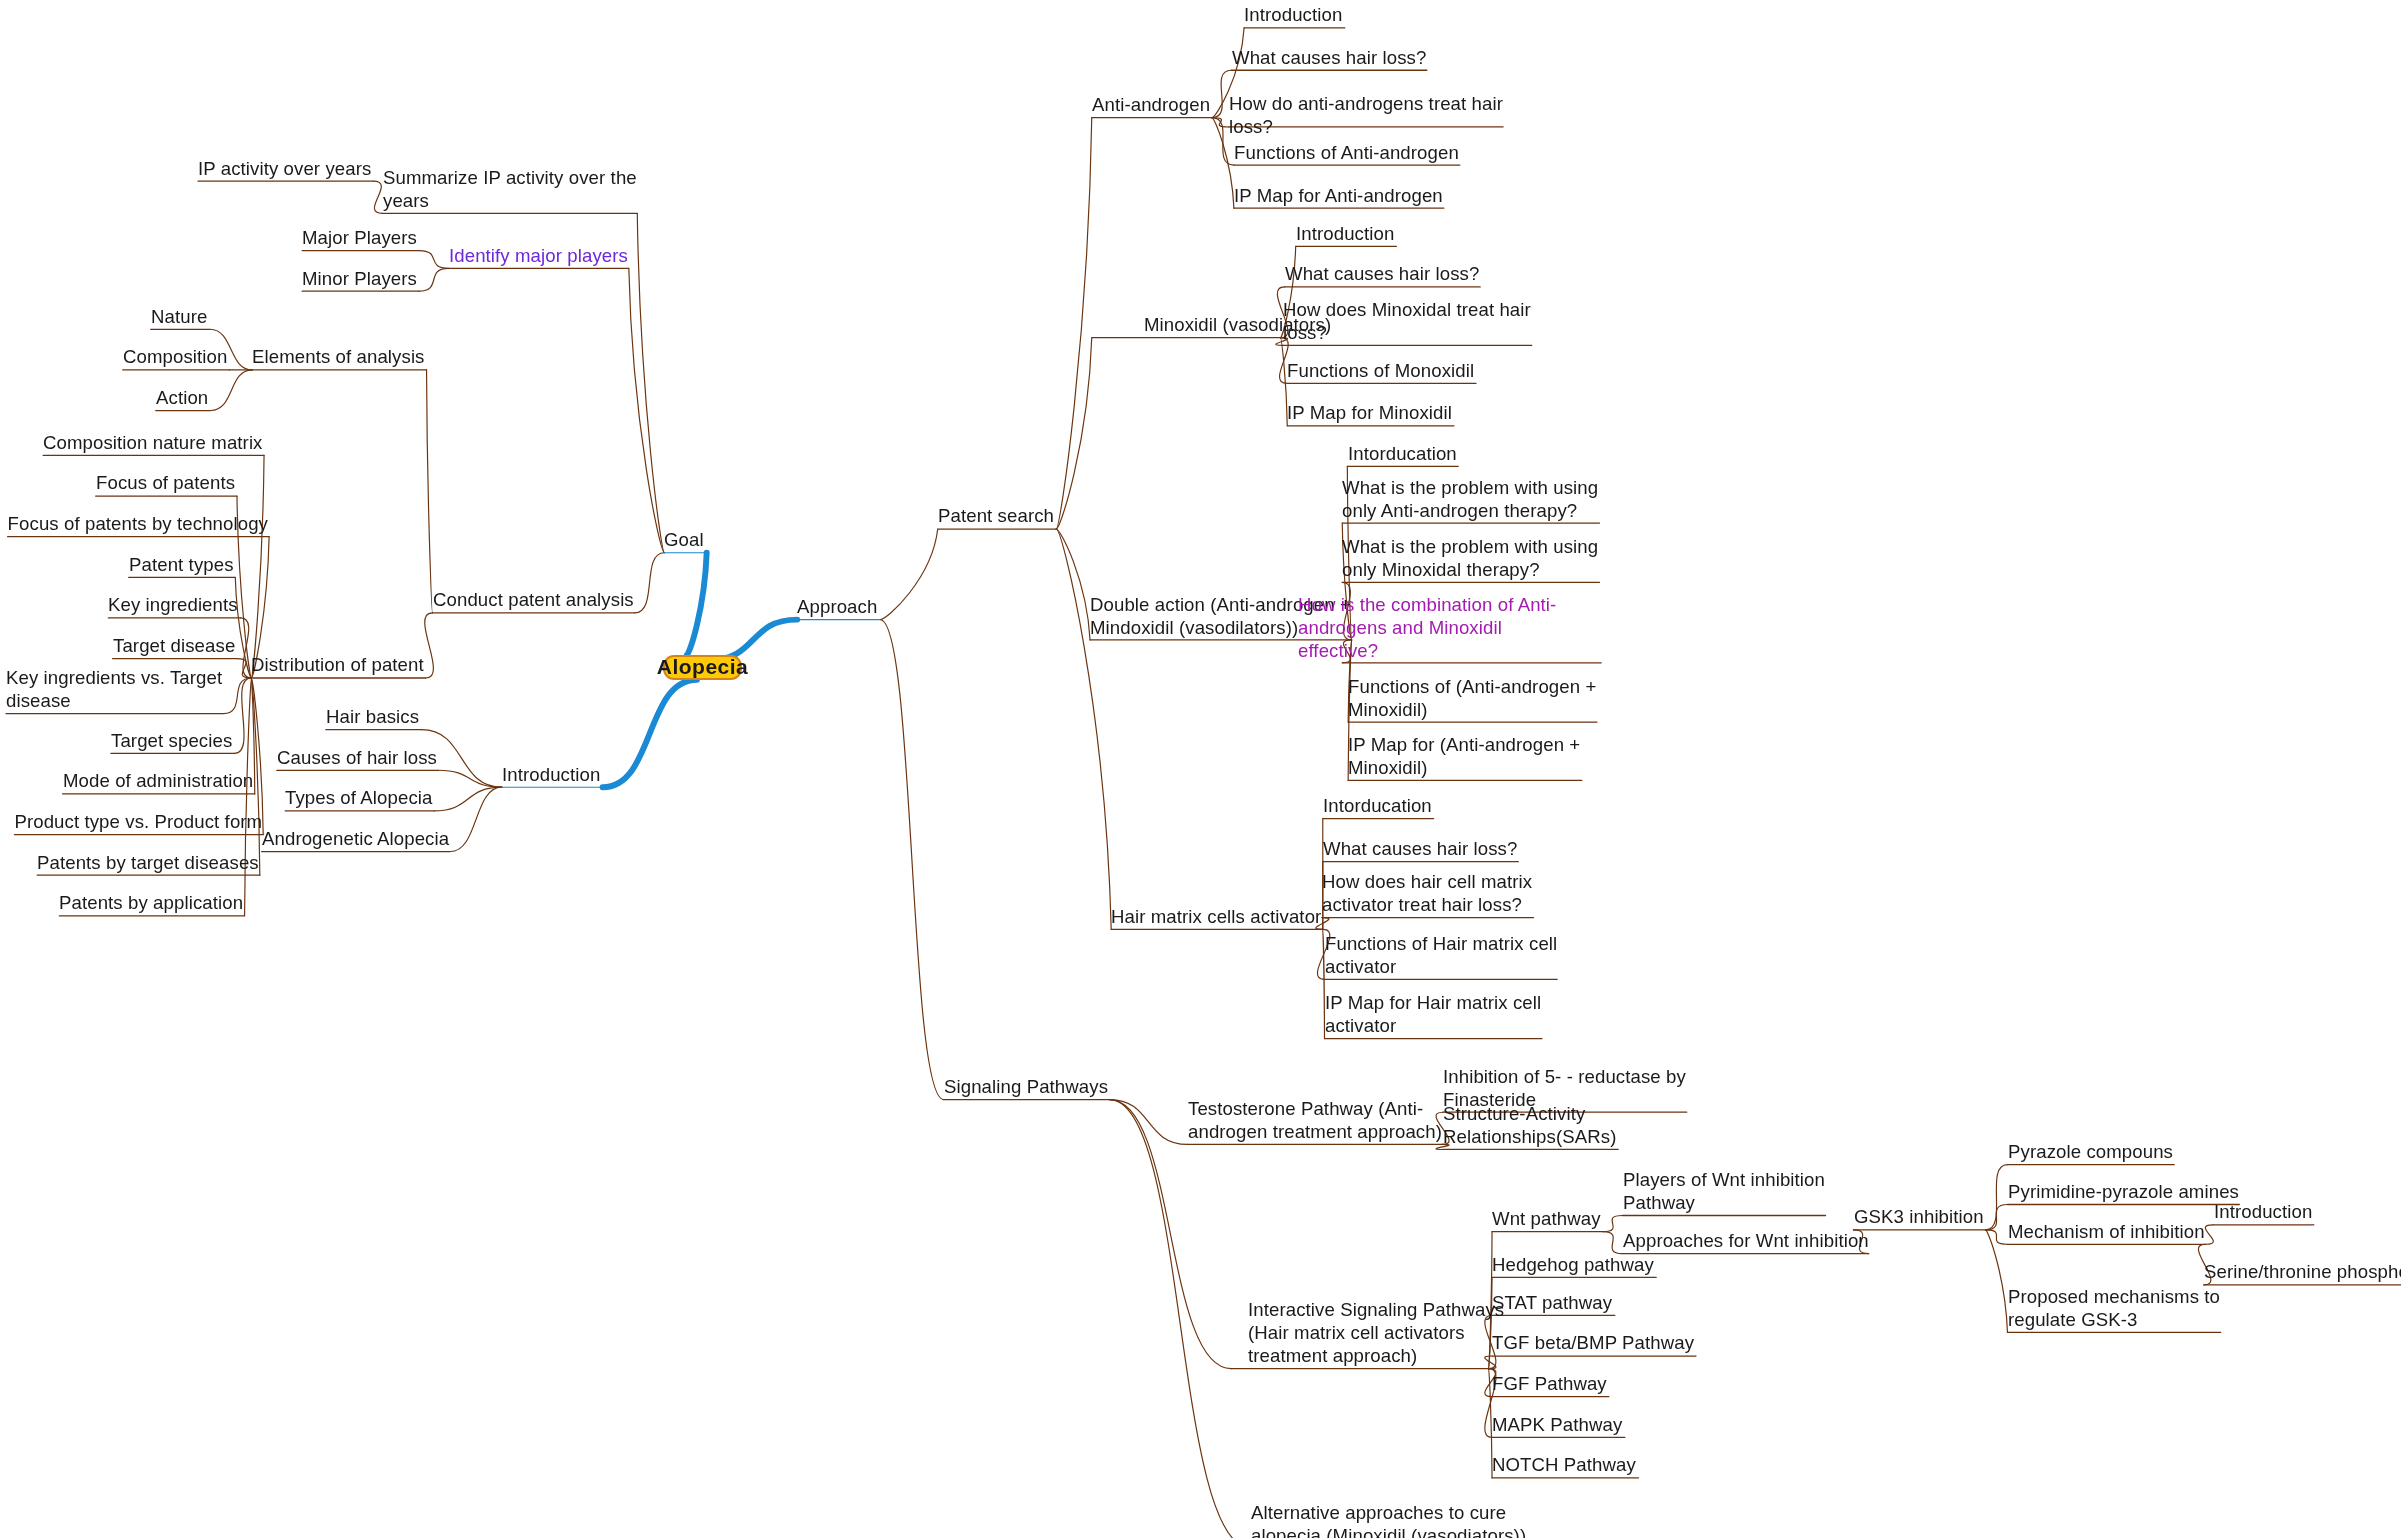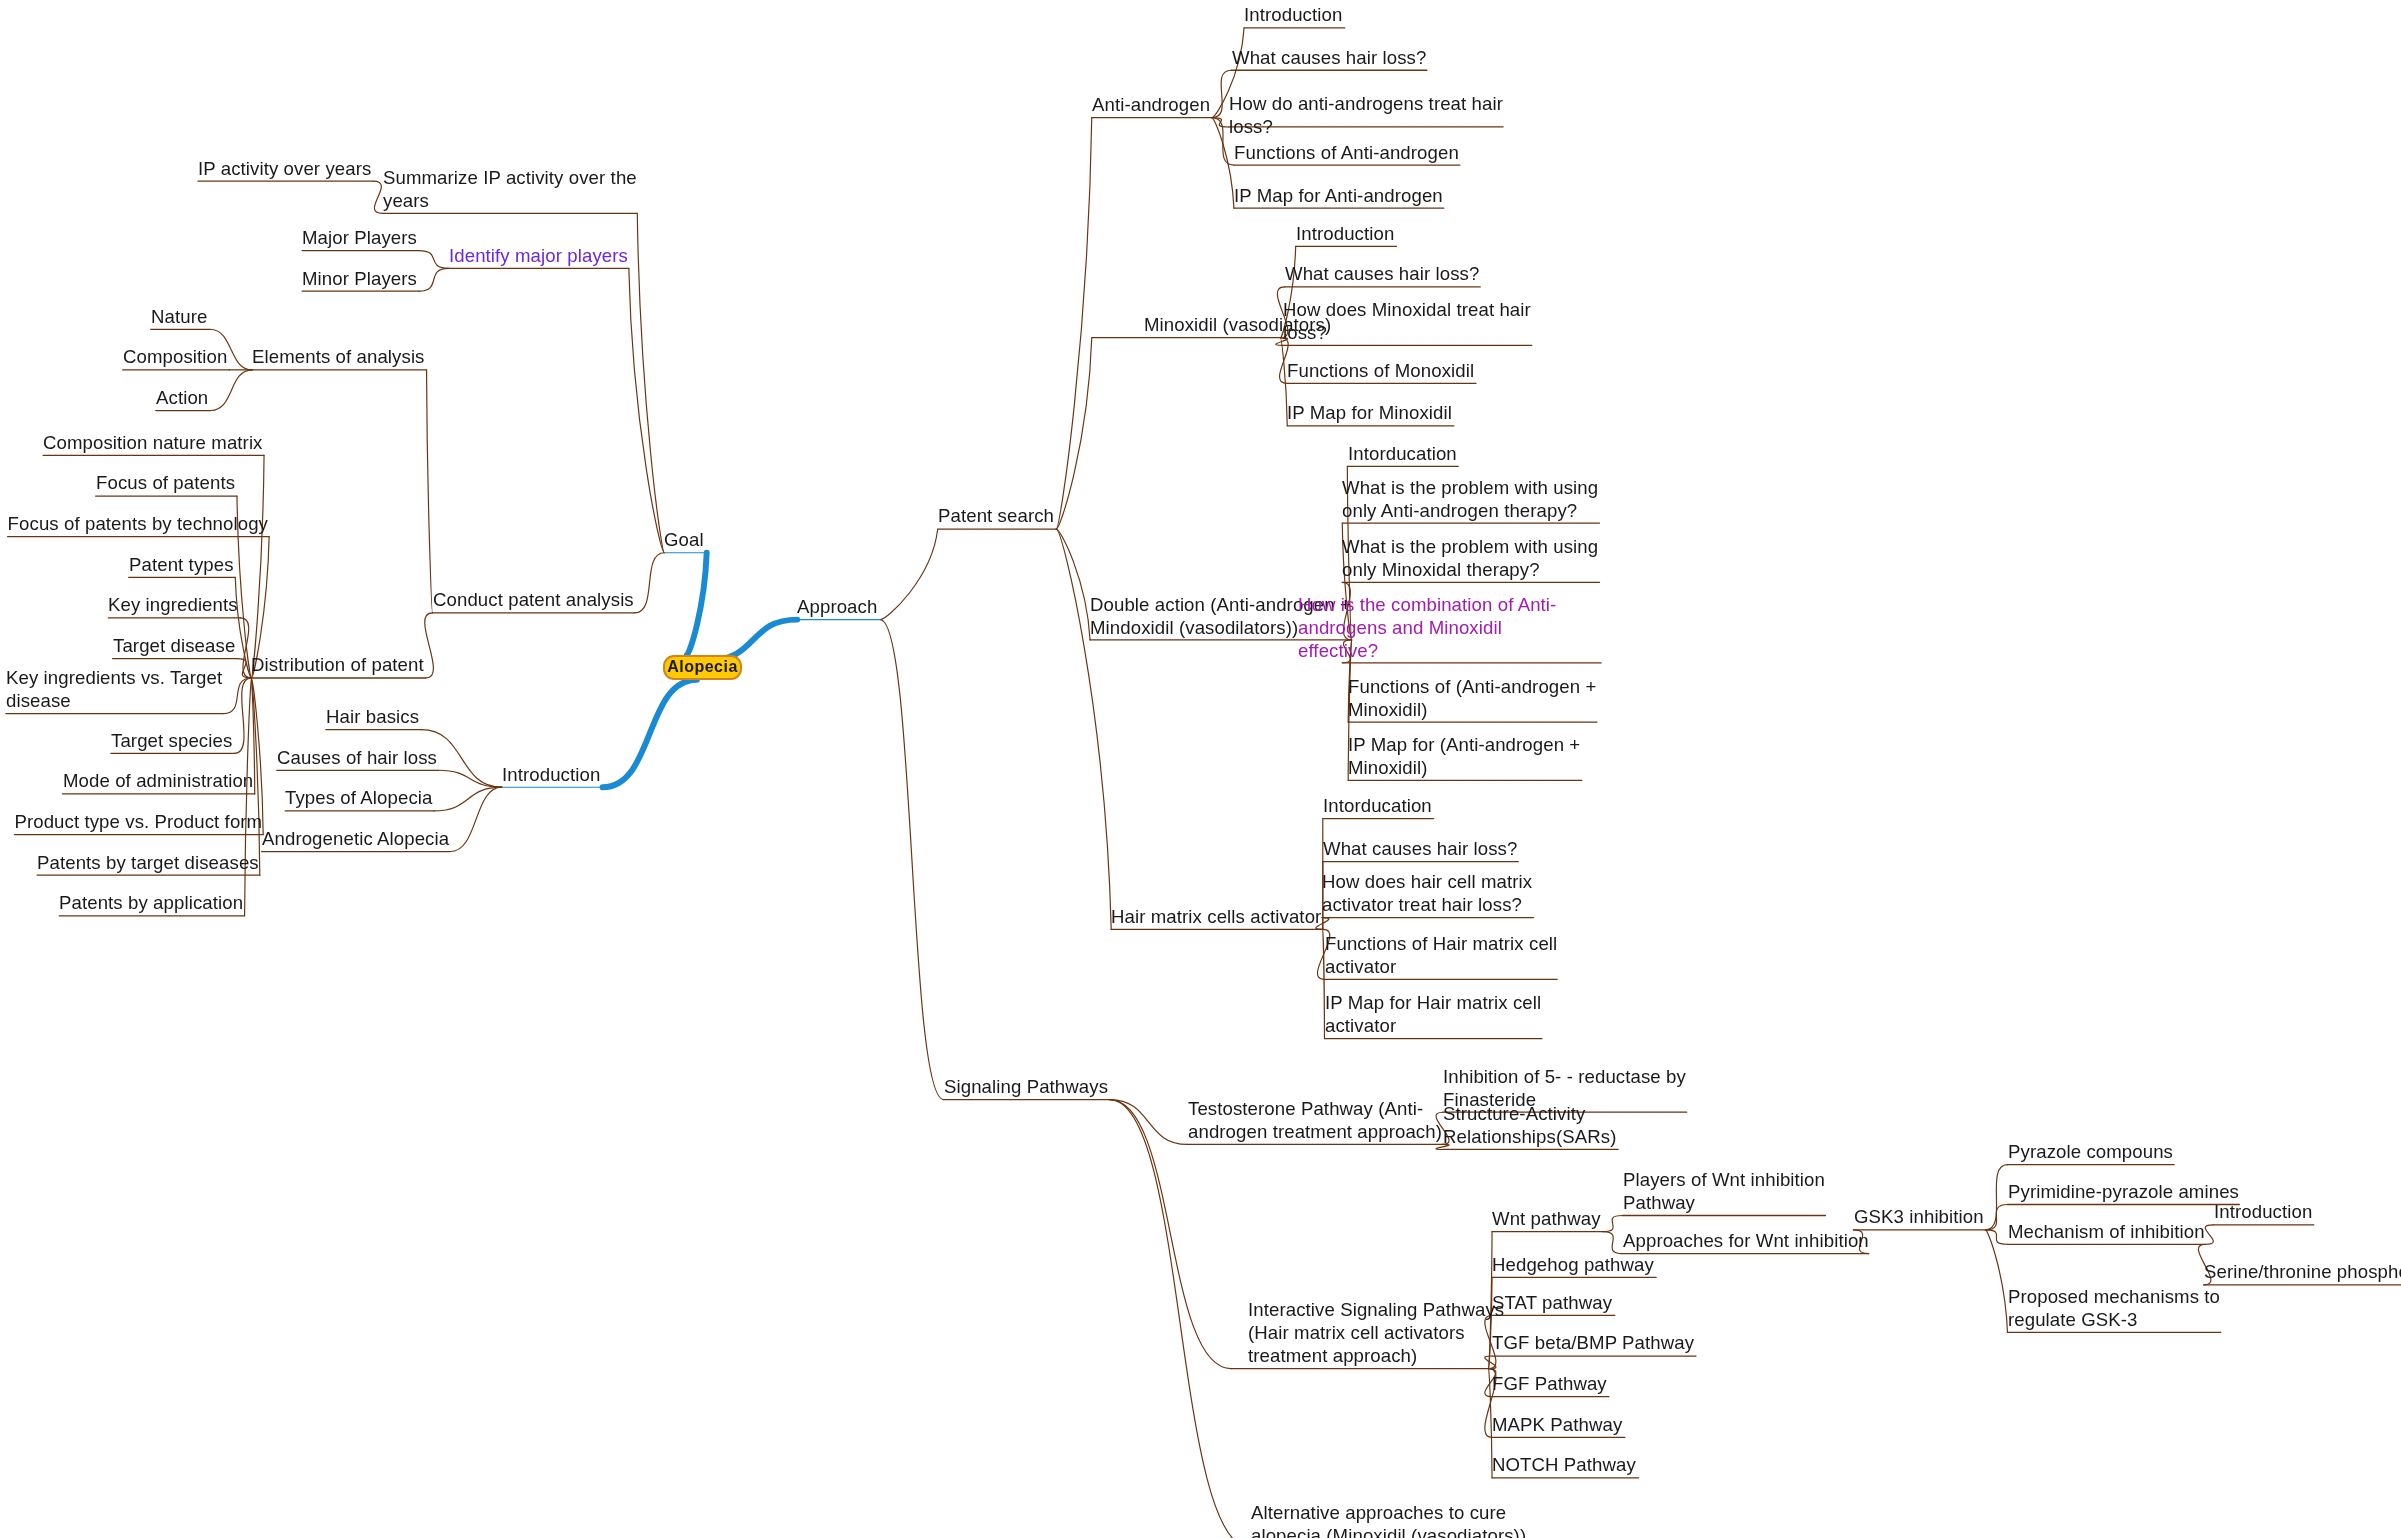--- a/index.html
+++ b/index.html
@@ -3,21 +3,21 @@
 <meta charset="utf-8">
 <style>
   html,body{margin:0;padding:0;background:#ffffff;}
   body{font-family:"Liberation Sans",sans-serif;}
   #stage{position:relative;width:2401px;height:1538px;background:#fff;overflow:hidden;}
   #wires{position:absolute;left:0;top:0;width:2401px;height:1538px;}
   .node{position:absolute;white-space:pre;color:#1a1a1a;font-family:"Liberation Sans",sans-serif;
         font-size:18.6px;line-height:23px;letter-spacing:0.1px;}
   .node.wrap{white-space:pre-line;}
   .root{position:absolute;display:flex;align-items:center;justify-content:center;
-        font-weight:bold;font-size:16px;letter-spacing:0.5px;color:#1a1a1a;
+        font-weight:bold;font-size:21px;letter-spacing:0.5px;color:#1a1a1a;
         border-radius:11px;box-sizing:border-box;}
 </style>
 </head>
 <body>
 
 <div id="stage" style="width: 2401px; height: 1538px; background: rgb(255, 255, 255);">
   <svg id="wires" viewBox="0 0 2837 1817" preserveAspectRatio="none">
       <path d="M 811.5 774 C 814.32 774, 832.65 719.55, 835 653" fill="none" stroke="#1a8ad4" stroke-width="7" stroke-linecap="round"></path>
       <path d="M 837.5 780 C 894.975 780, 884.525 732, 942 732" fill="none" stroke="#1a8ad4" stroke-width="7" stroke-linecap="round"></path>
       <path d="M 823.5 803 C 762.175 803, 773.325 930, 712 930" fill="none" stroke="#1a8ad4" stroke-width="7" stroke-linecap="round"></path>

